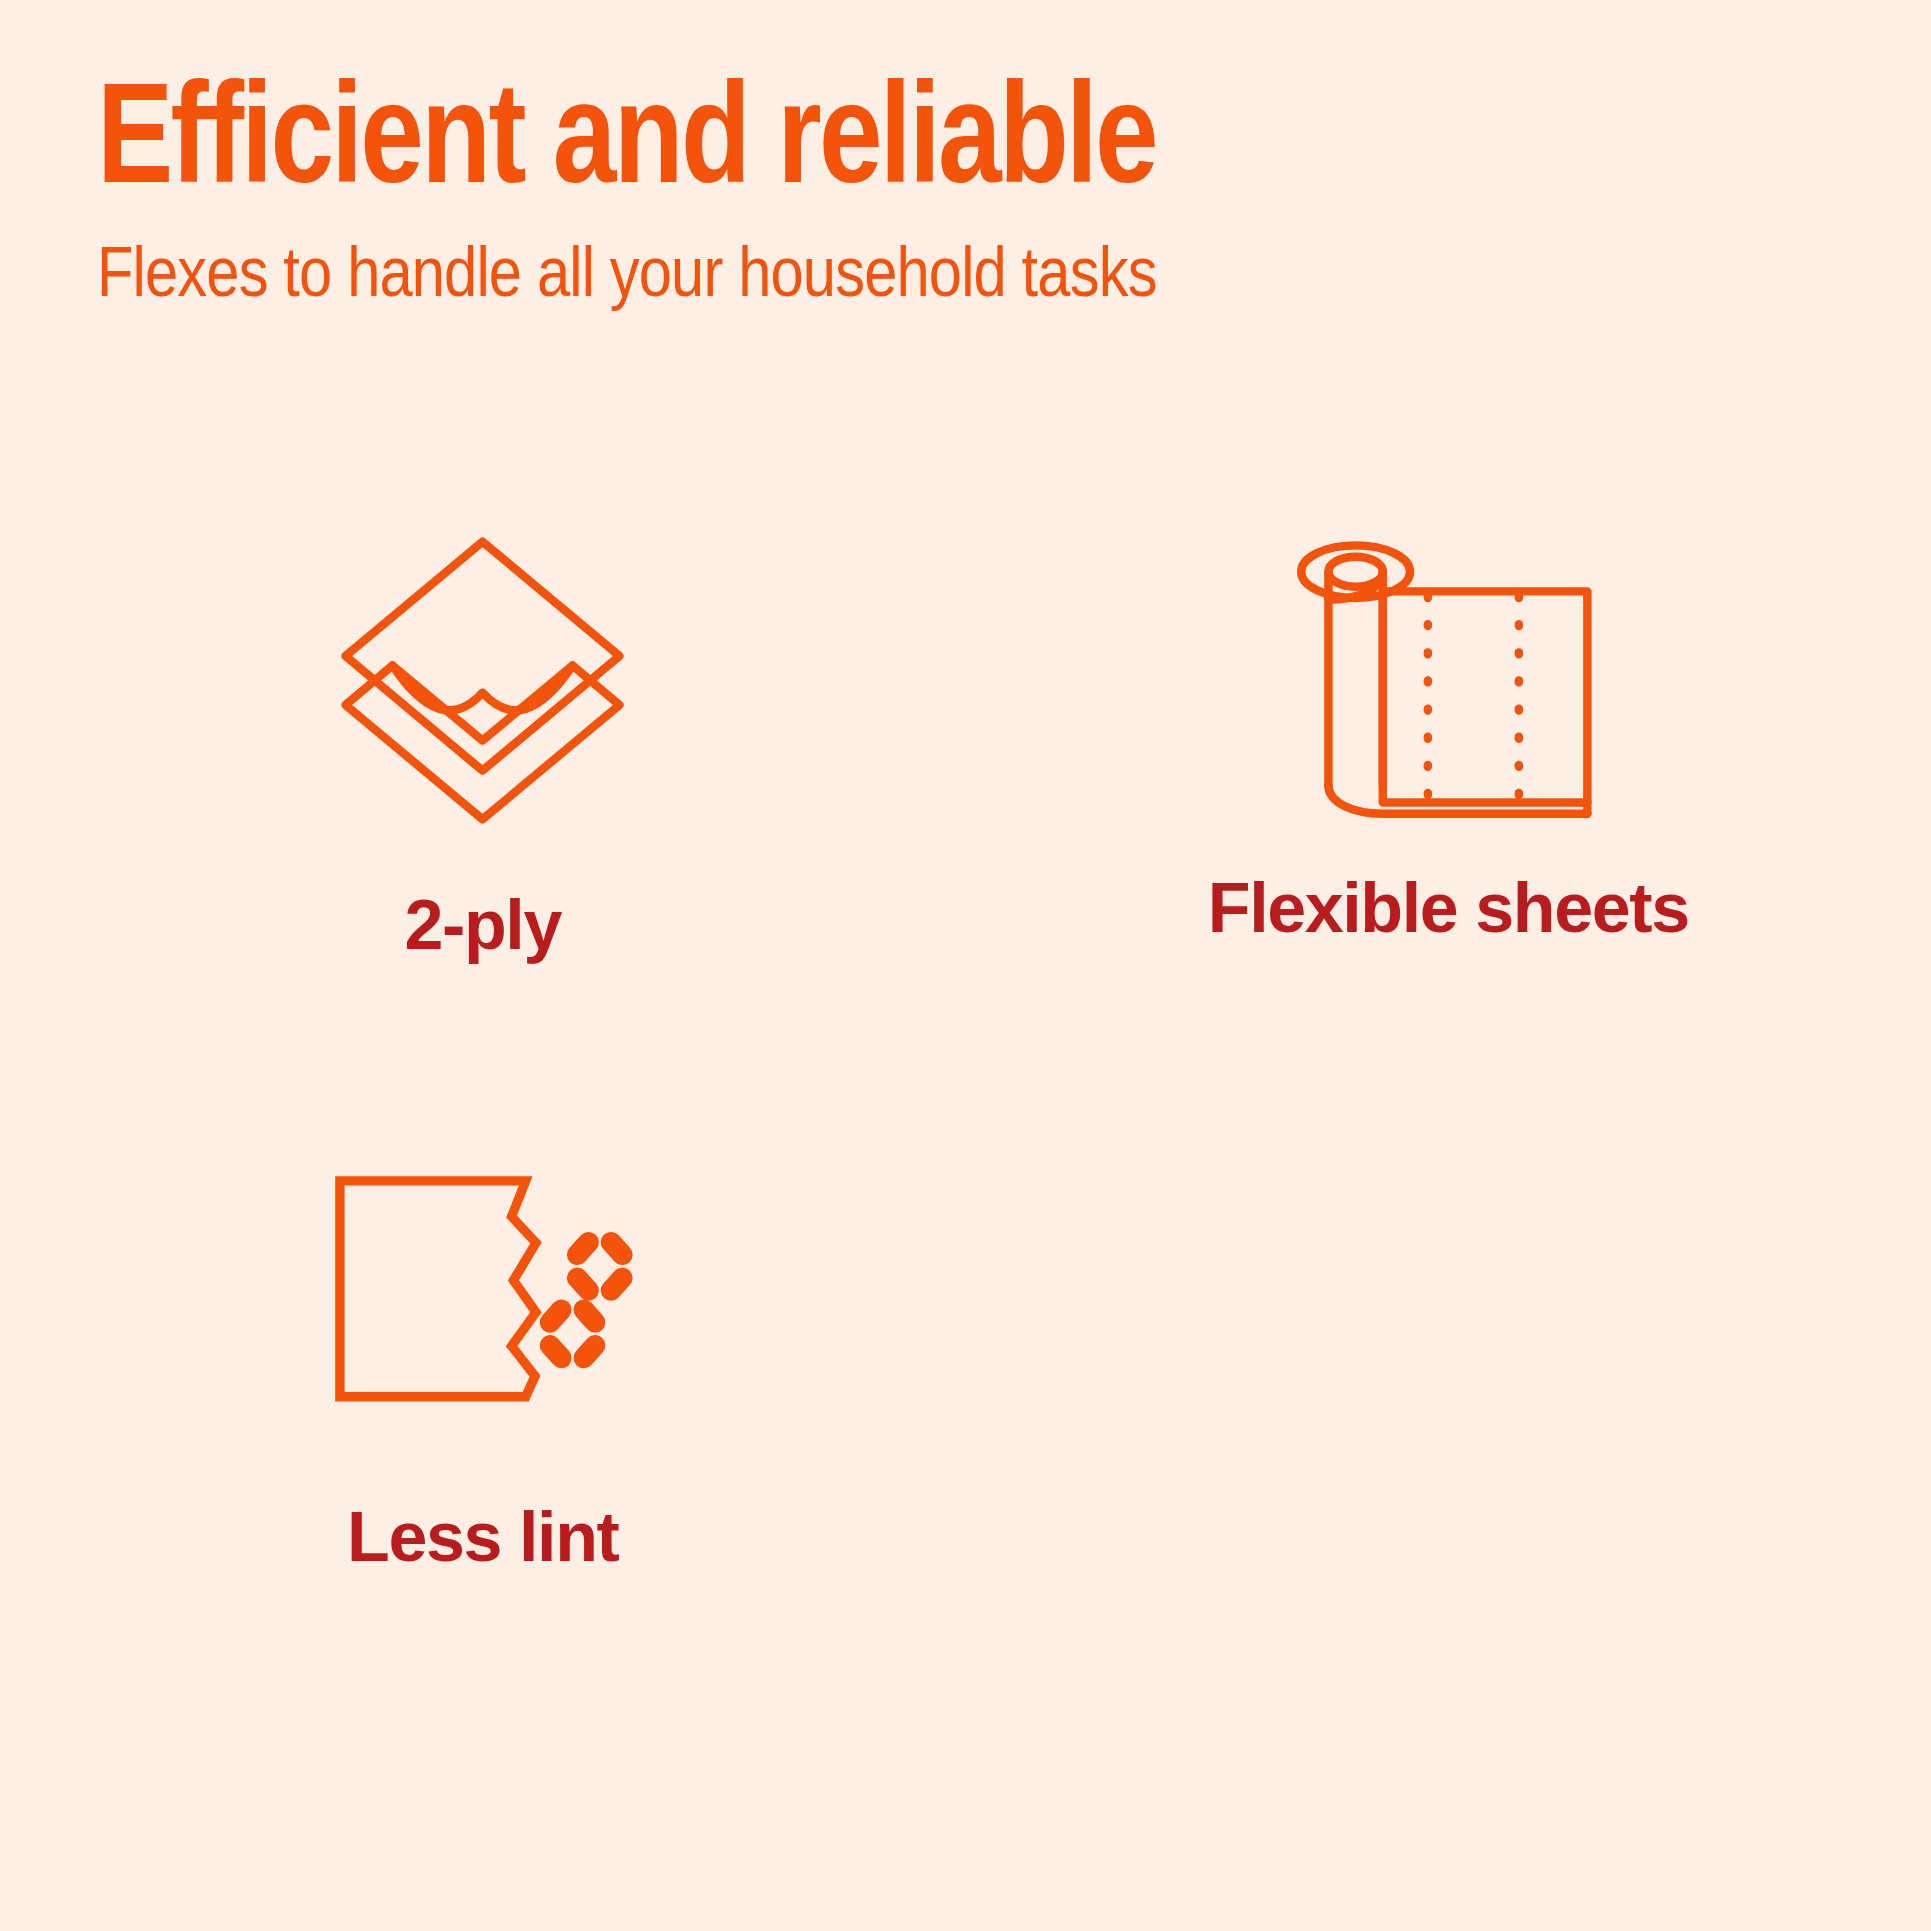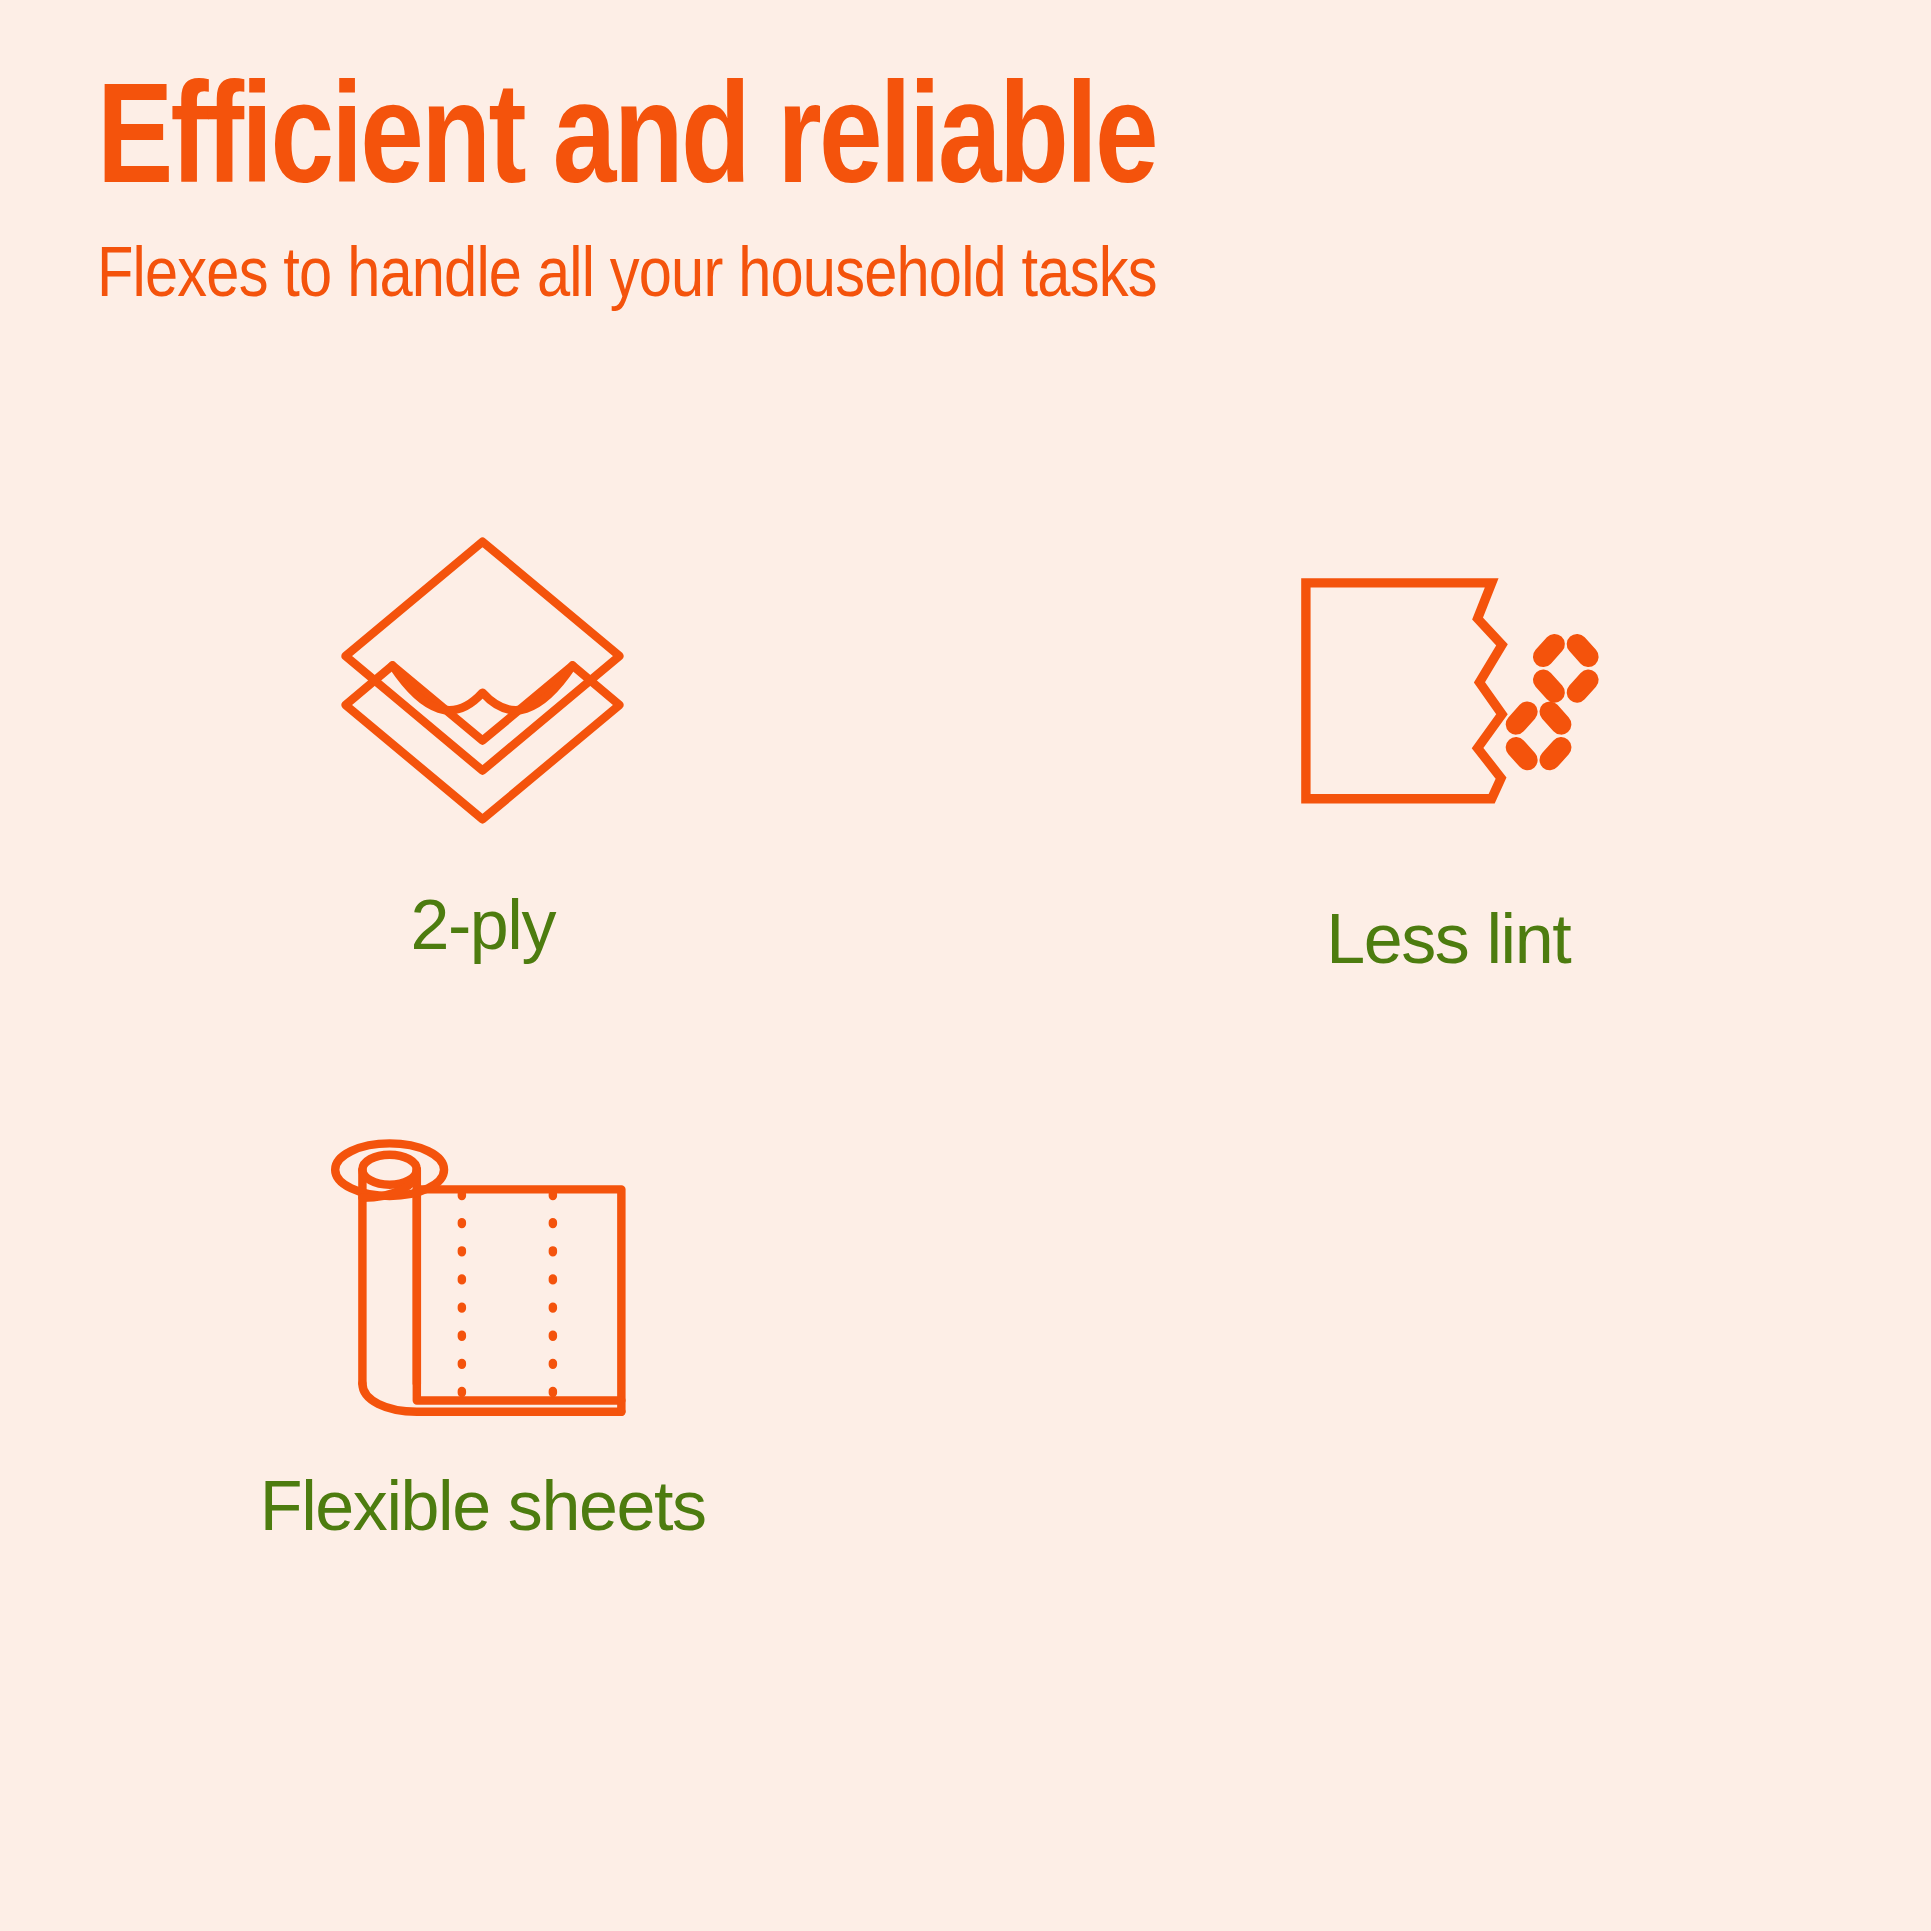--- a/index.html
+++ b/index.html
@@ -112,23 +112,23 @@
   }
   .dashline {
     fill: none;
     stroke: #F4530C;
     stroke-width: 9;
     stroke-linecap: round;
     stroke-dasharray: 2 28;
   }
 
   .feature-label {
-    color: #4d7c0f;
-    font-family: "Liberation Sans", sans-serif;
-    font-weight: 400;
+    color: #b91c1c;
+    font-family: "Liberation Sans", sans-serif;
+    font-weight: 700;
     font-size: 70px;
     line-height: 1;
     letter-spacing: -1.4px;
     margin-top: 42px;
     text-align: right;
     white-space: nowrap;
   }
 
   .cell-2ply .feature-label  { margin-top: 50px; }
   .cell-strong .feature-label { margin-top: 50px; }
@@ -154,20 +154,44 @@
           <path class="stroke" stroke-width="13" d="M 170 318 L 24 196 L 74 154 L 170 234 L 266 154 L 316 196 Z"></path>
 
           <path class="stroke" stroke-width="13" d="M 170 22 L 24 144 L 170 266 L 316 144 Z"></path>
 
           <path class="stroke" stroke-width="13" d="M 74 154 C 108 205 140 216 170 183 C 200 216 232 205 266 154"></path>
         </svg>
       </div>
       <div class="feature-label">2-ply</div>
     </div>
 
+
+    <div class="cell cell-flex">
+      <div class="icon-wrap">
+        <svg viewBox="0 0 340 340" xmlns="http://www.w3.org/2000/svg" aria-hidden="true">
+
+          <path class="stroke" stroke-width="13" stroke-linejoin="miter" stroke-linecap="butt" d="M 100 75 L 318 75 L 318 300 L 100 300 Z"></path>
+
+          <path class="stroke" stroke-width="13" d="M 42 54 L 42 282"></path>
+          <path class="stroke" stroke-width="13" d="M 100 54 L 100 282"></path>
+
+          <path class="stroke" stroke-width="13" d="M 42 282 C 42 300 68 312 100 312 L 318 312"></path>
+          <path class="stroke" stroke-width="13" d="M 318 300 L 318 312"></path>
+
+          <ellipse class="stroke" stroke-width="13" cx="71" cy="54" rx="29" ry="16" transform="scale(1,1)"></ellipse>
+          <ellipse class="stroke" stroke-width="13" cx="71" cy="54" rx="58" ry="28"></ellipse>
+
+          <path class="stroke" stroke-width="13" d="M 100 54 C 100 72 74 84 42 84"></path>
+
+          <line class="dashline" stroke-width="13" x1="148" y1="80" x2="148" y2="307"></line>
+          <line class="dashline" stroke-width="13" x1="245" y1="80" x2="245" y2="307"></line>
+        </svg>
+      </div>
+      <div class="feature-label">Flexible sheets</div>
+    </div>
 
     <div class="cell cell-lint">
       <div class="icon-wrap">
         <svg viewBox="0 0 340 340" xmlns="http://www.w3.org/2000/svg" aria-hidden="true">
 
           <path class="stroke-sq" stroke-width="14" stroke-linejoin="miter" stroke-linecap="butt" d="M 18 66
                    L 216 66
                    L 201 104
                    L 227 132
                    L 203 172
@@ -189,39 +213,15 @@
             <rect x="237" y="190" width="22" height="40" rx="11" transform="rotate(42 248 210)"></rect>
             <rect x="273" y="190" width="22" height="40" rx="11" transform="rotate(-42 284 210)"></rect>
             <rect x="237" y="228" width="22" height="40" rx="11" transform="rotate(-42 248 248)"></rect>
             <rect x="273" y="228" width="22" height="40" rx="11" transform="rotate(42 284 248)"></rect>
           </g>
         </svg>
       </div>
       <div class="feature-label">Less lint</div>
     </div>
 
-    <div class="cell cell-flex">
-      <div class="icon-wrap">
-        <svg viewBox="0 0 340 340" xmlns="http://www.w3.org/2000/svg" aria-hidden="true">
-
-          <path class="stroke" stroke-width="13" stroke-linejoin="miter" stroke-linecap="butt" d="M 100 75 L 318 75 L 318 300 L 100 300 Z"></path>
-
-          <path class="stroke" stroke-width="13" d="M 42 54 L 42 282"></path>
-          <path class="stroke" stroke-width="13" d="M 100 54 L 100 282"></path>
-
-          <path class="stroke" stroke-width="13" d="M 42 282 C 42 300 68 312 100 312 L 318 312"></path>
-          <path class="stroke" stroke-width="13" d="M 318 300 L 318 312"></path>
-
-          <ellipse class="stroke" stroke-width="13" cx="71" cy="54" rx="29" ry="16" transform="scale(1,1)"></ellipse>
-          <ellipse class="stroke" stroke-width="13" cx="71" cy="54" rx="58" ry="28"></ellipse>
-
-          <path class="stroke" stroke-width="13" d="M 100 54 C 100 72 74 84 42 84"></path>
-
-          <line class="dashline" stroke-width="13" x1="148" y1="80" x2="148" y2="307"></line>
-          <line class="dashline" stroke-width="13" x1="245" y1="80" x2="245" y2="307"></line>
-        </svg>
-      </div>
-      <div class="feature-label">Flexible sheets</div>
-    </div>
-
   </div>
 </div>
 
 
 </body></html>

